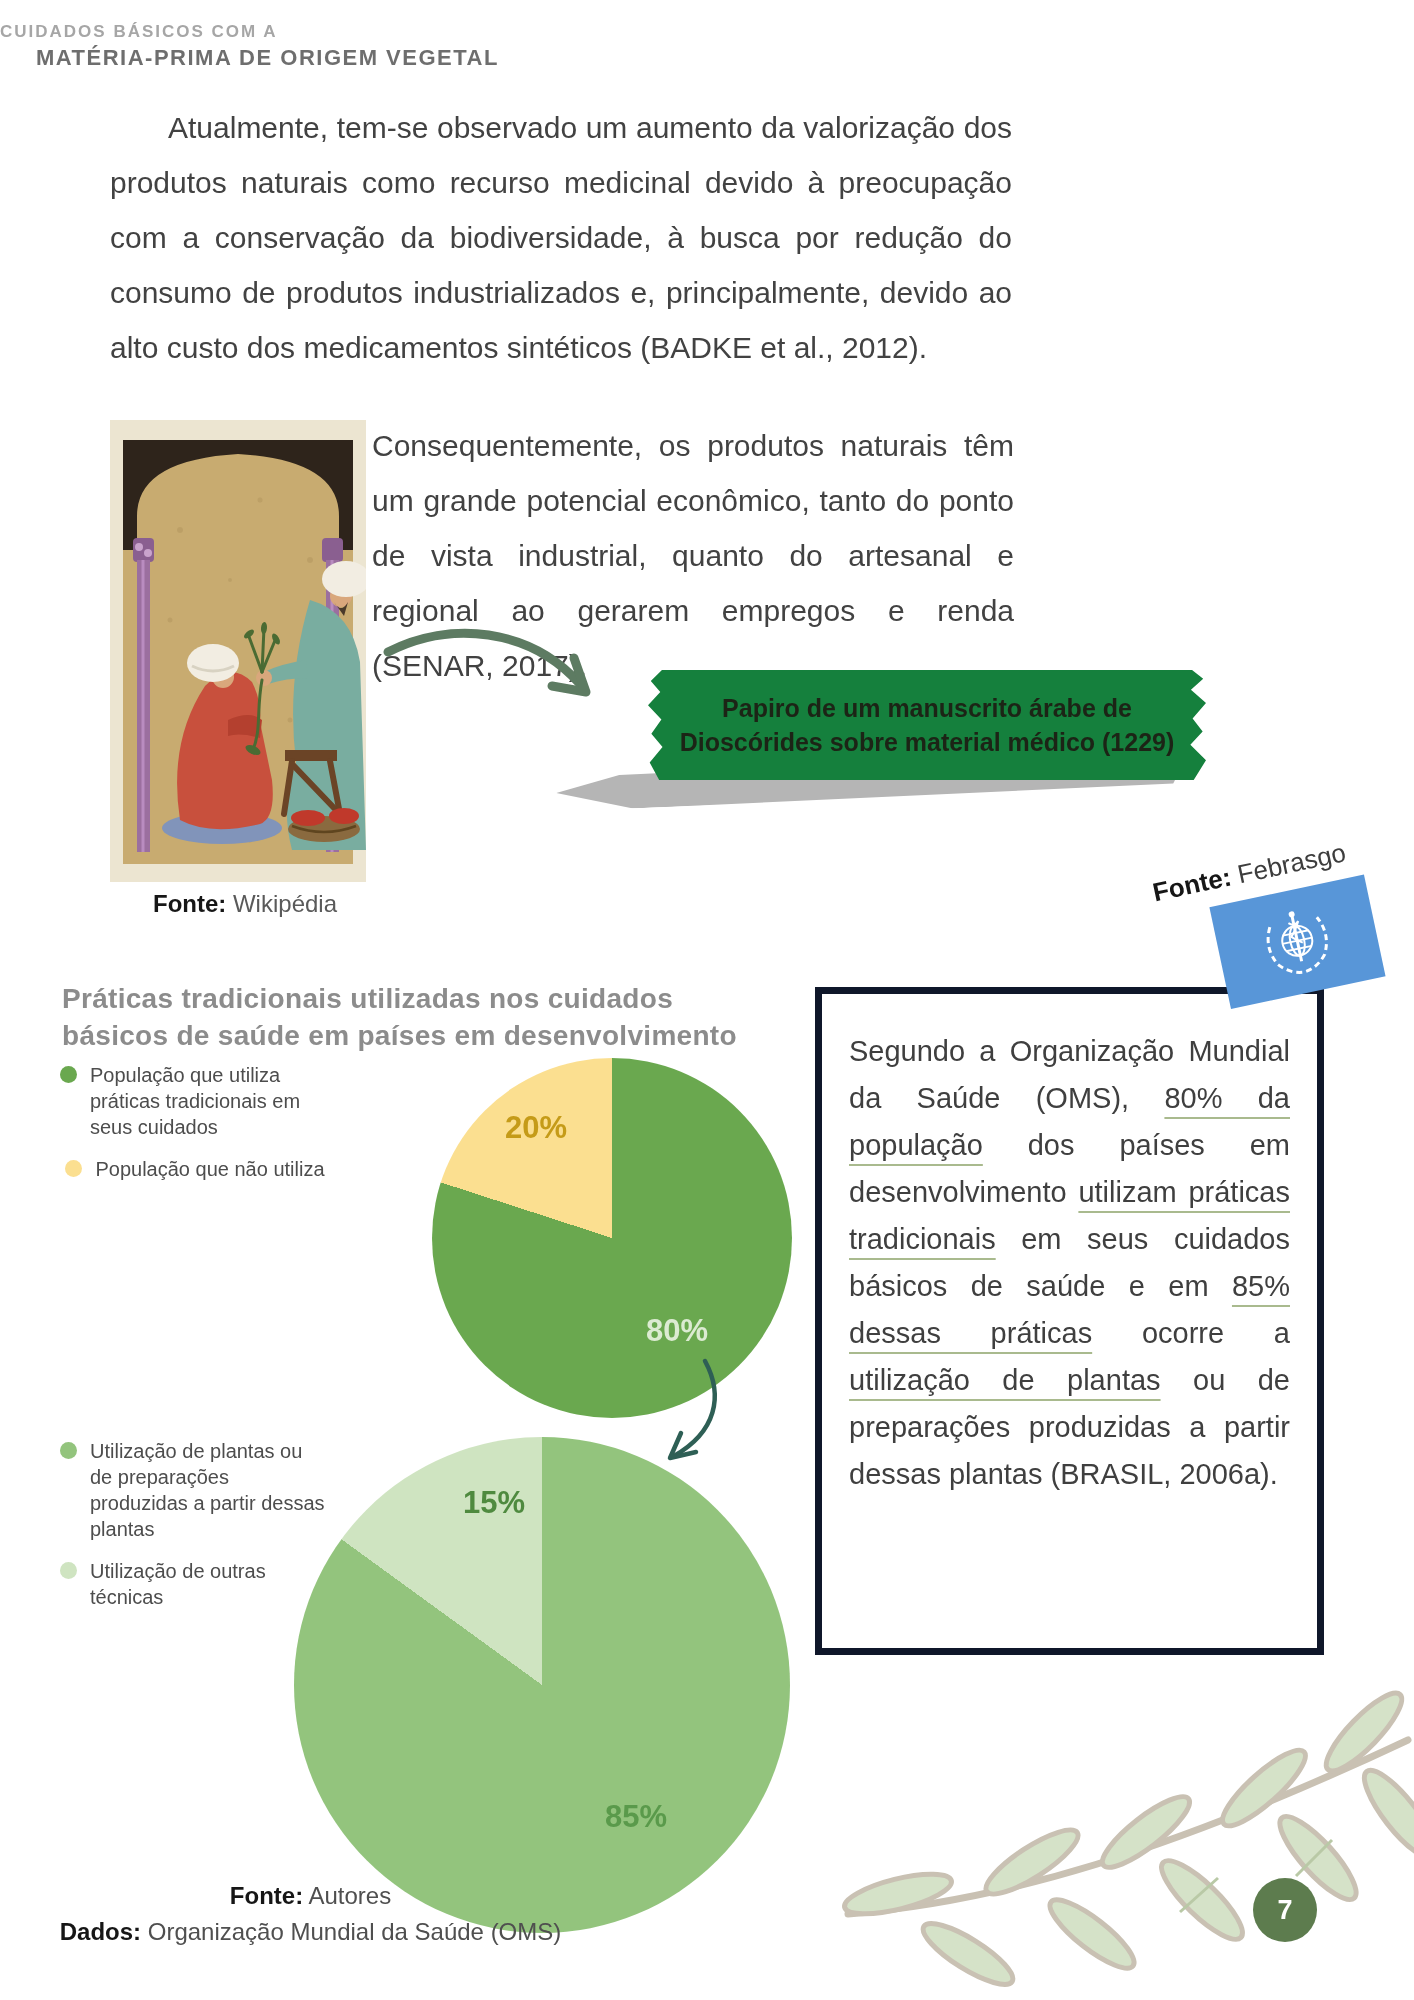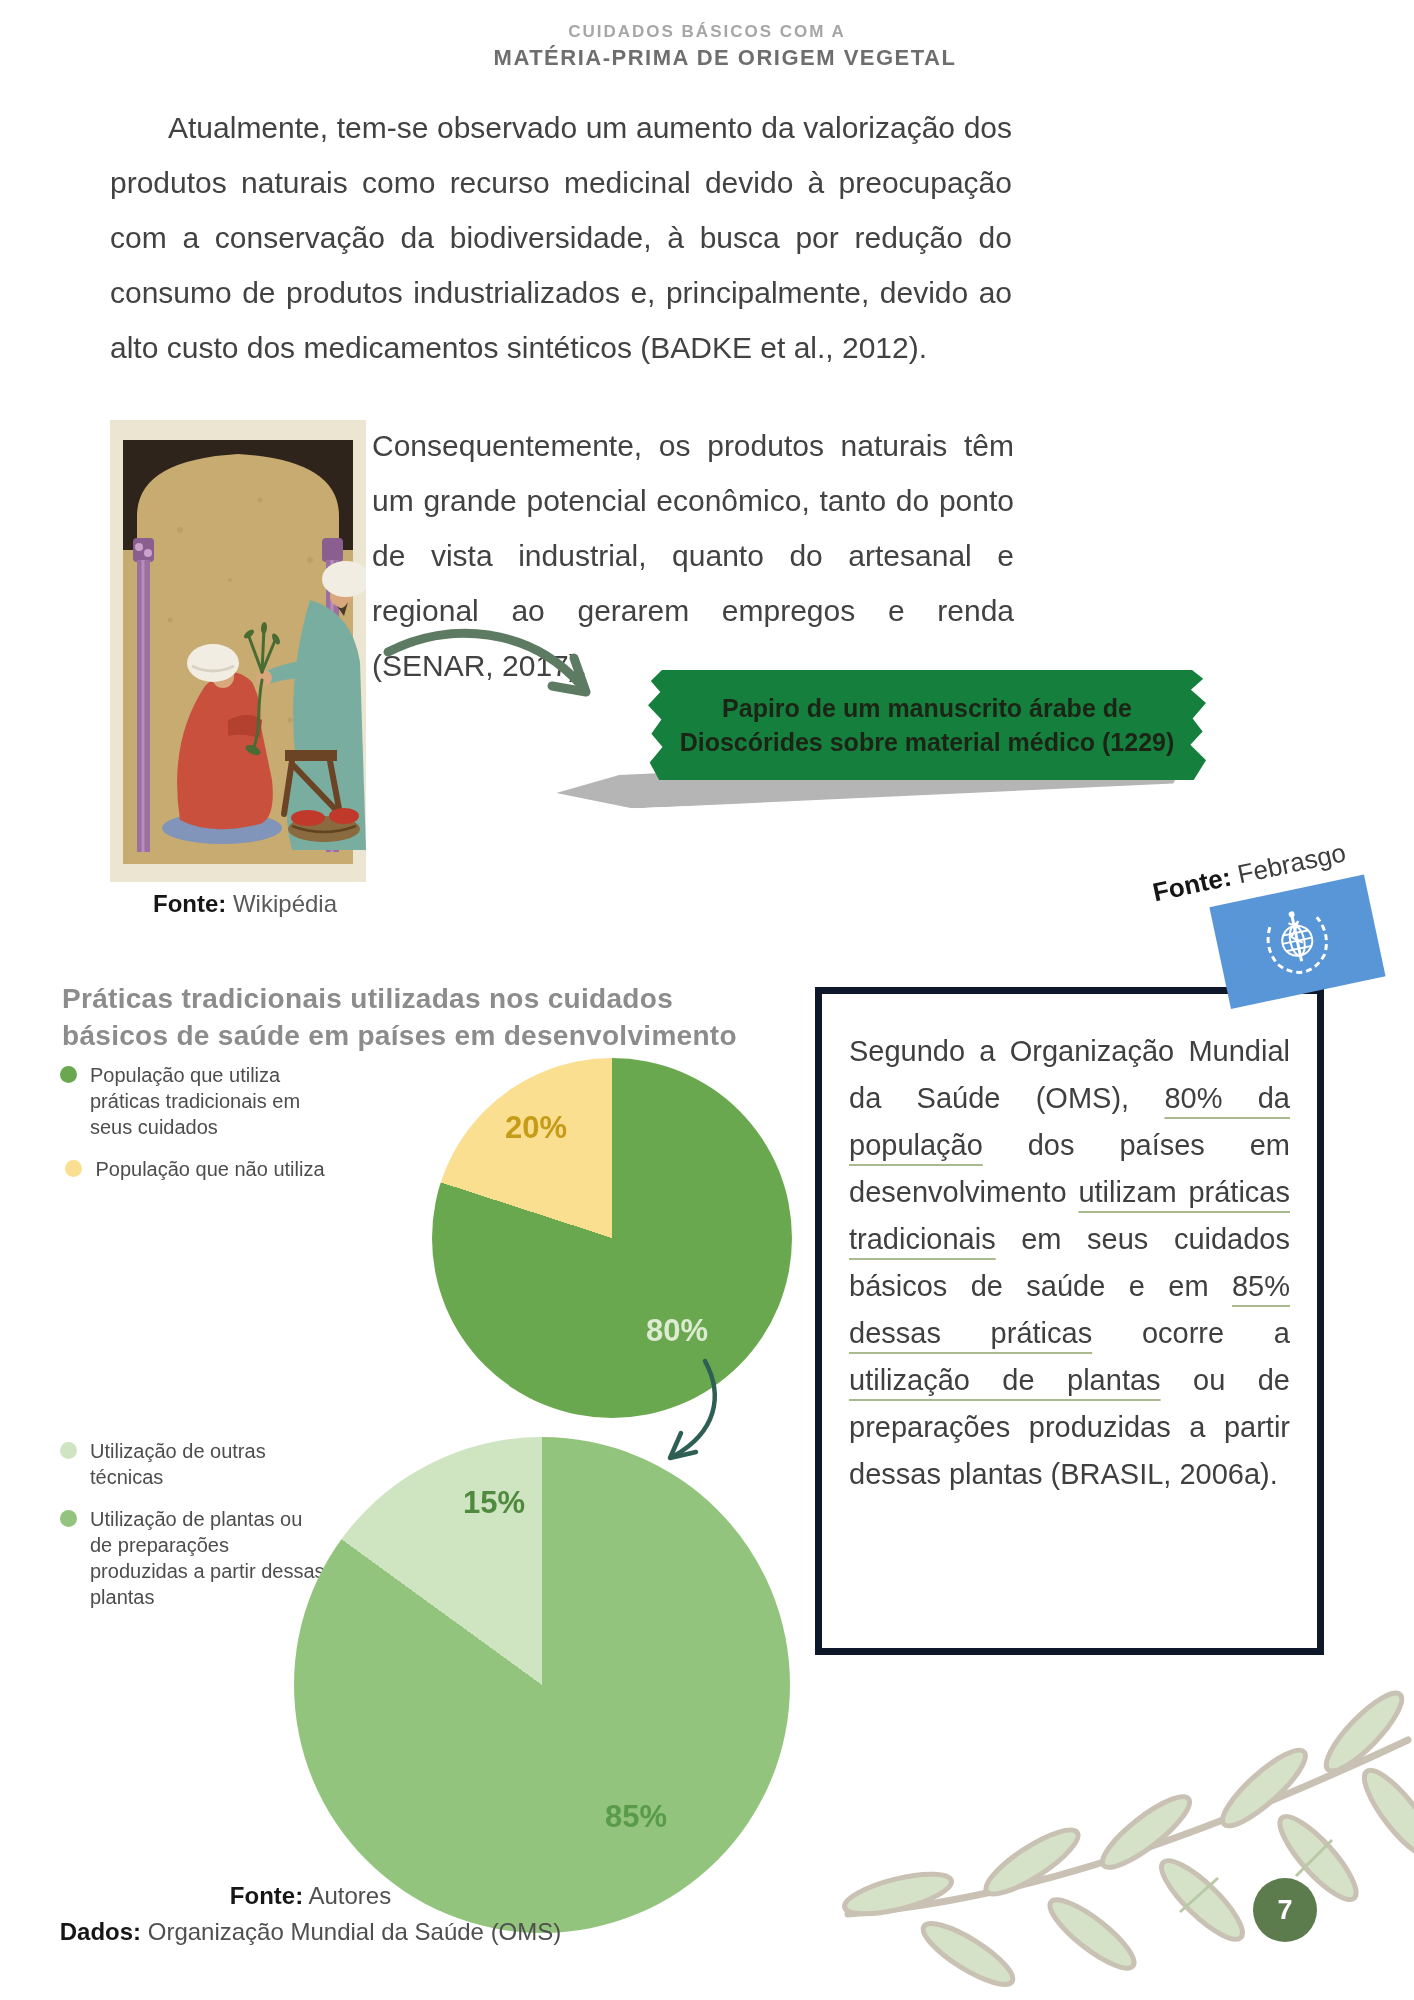--- a/index.html
+++ b/index.html
@@ -1,20 +1,20 @@
 <!DOCTYPE html>
 <html><head>
 <meta charset="utf-8">
 <style>
   html,body{margin:0;padding:0;background:#fff;}
   .page{position:relative;width:1414px;height:2000px;background:#ffffff;overflow:hidden;
         font-family:"Liberation Sans",sans-serif;}
 
   
-  .doc-header{position:absolute;top:22px;left:0;right:0;text-align:center;}
+  .doc-header{position:absolute;top:22px;left:0;right:0;}
   .hline1{font-size:17px;color:#a6a6a6;letter-spacing:2px;font-weight:600;}
   .hline2{font-size:22px;color:#6e6e6e;letter-spacing:1.5px;font-weight:800;margin-top:3px;padding-left:36px;}
 
   
   .para{position:absolute;color:#424242;text-align:justify;font-size:30px;line-height:55px;margin:0;}
   .p1{left:110px;top:100px;width:902px;text-indent:58px;}
   .p2{left:372px;top:418px;width:642px;}
 
   
   .manuscript{position:absolute;left:110px;top:420px;width:256px;height:462px;margin:0;}
@@ -199,26 +199,26 @@
     <span class="pielabel lab20" style="color: rgb(197, 155, 24);">20%</span>
   </div>
 
   <svg class="arrow2" width="75" height="115" viewBox="0 0 75 115">
     <path d="M55,5 C74,40 66,76 24,100" stroke="#2e5f55" stroke-width="4.5" fill="none" stroke-linecap="round"></path>
     <path d="M20,102 L46,96 M20,102 L31,77" stroke="#2e5f55" stroke-width="4.5" fill="none" stroke-linecap="round"></path>
   </svg>
 
   <div class="legend l2">
     <div class="li">
+      <span class="dot" style="background: rgb(147, 196, 125);"></span>
+      <span>Utilização de plantas ou de preparações produzidas a partir dessas plantas</span>
+    </div>
+    <div class="li">
       <span class="dot" style="background: rgb(207, 228, 193);"></span>
       <span>Utilização de outras técnicas</span>
-    </div>
-    <div class="li">
-      <span class="dot" style="background: rgb(147, 196, 125);"></span>
-      <span>Utilização de plantas ou de preparações produzidas a partir dessas plantas</span>
     </div>
   </div>
 
   <div class="pie pie2" style="background: conic-gradient(rgb(147, 196, 125) 0deg, rgb(147, 196, 125) 306deg, rgb(207, 228, 193) 306deg, rgb(207, 228, 193) 360deg);">
     <span class="pielabel lab85" style="color: rgb(90, 154, 75);">85%</span>
     <span class="pielabel lab15" style="color: rgb(79, 138, 63);">15%</span>
   </div>
 
   <aside class="bluebox">
     <p class="boxtext" id="boxtext"><span>Segundo a Organização Mundial da Saúde (OMS), </span><span class="u">80% da população</span><span> dos países em desenvolvimento </span><span class="u">utilizam práticas tradicionais</span><span> em seus cuidados básicos de saúde e em </span><span class="u">85% dessas práticas</span><span> ocorre a </span><span class="u">utilização de plantas</span><span> ou de preparações produzidas a partir dessas plantas (BRASIL, 2006a).</span></p>

